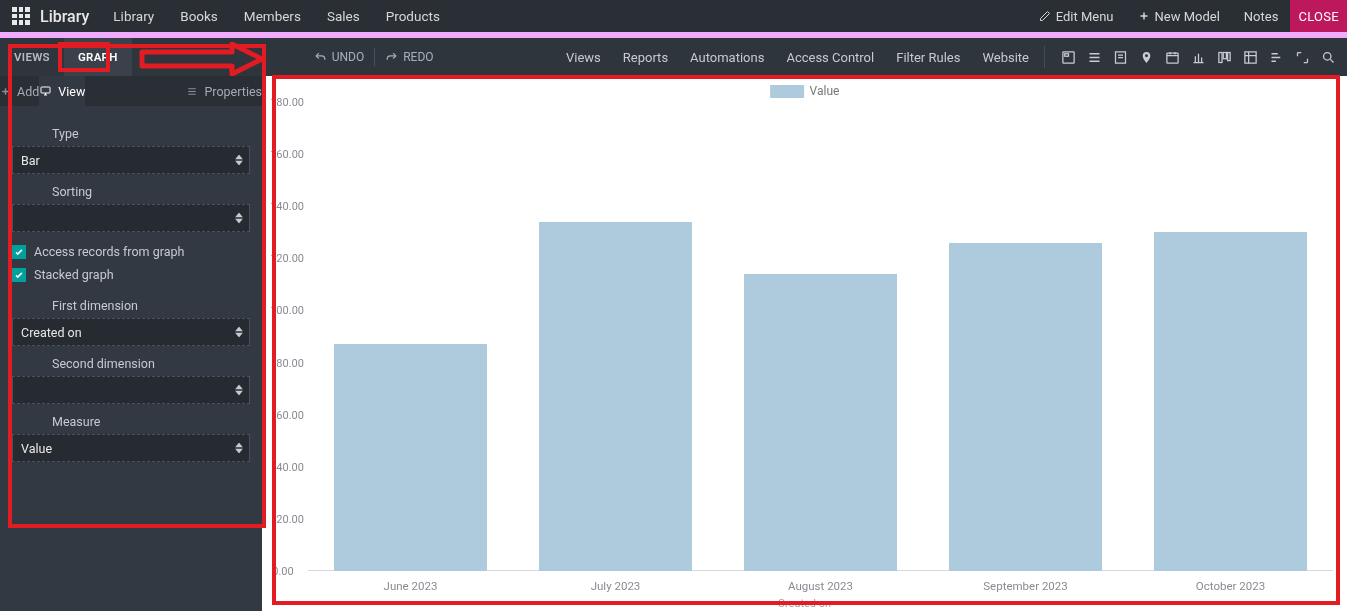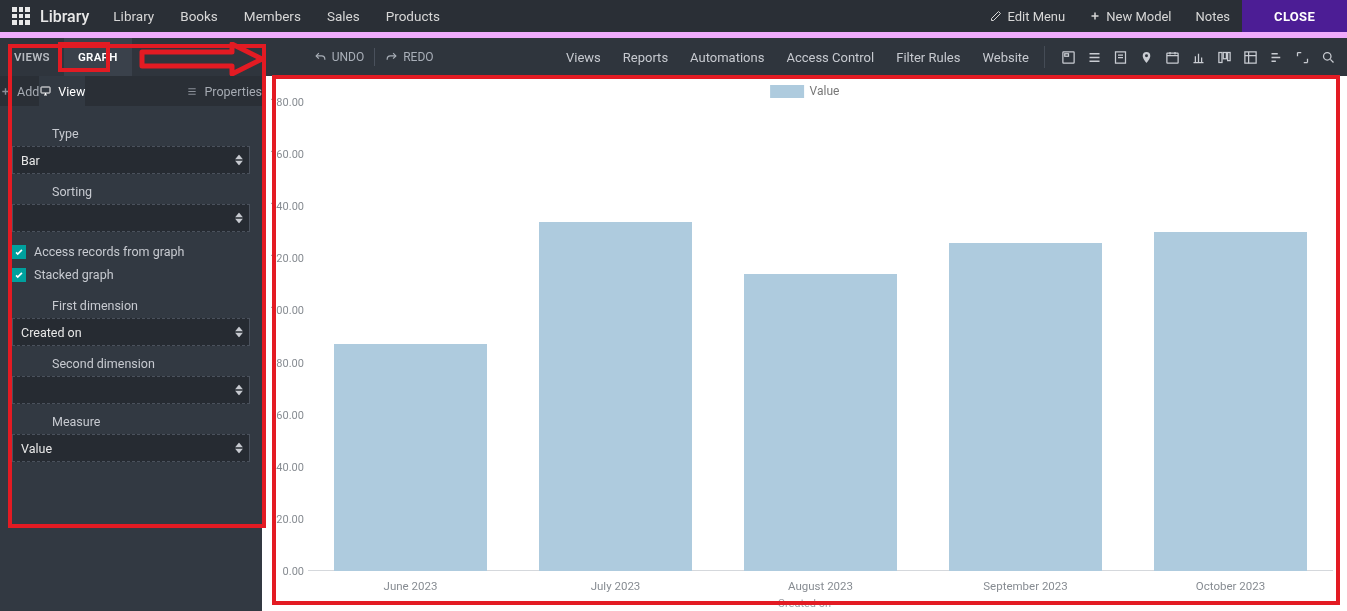--- a/index.html
+++ b/index.html
@@ -6,21 +6,21 @@
   html, body { width: 1347px; height: 611px; overflow: hidden; background: #2a2f36; }
   
   .topbar { height: 38px; background: #2a2f36; display: flex; align-items: center; color: #e8e8e8; font-size: 13.5px; border-bottom: 6px solid #f0abfc; }
   .apps-icon { width: 18px; height: 18px; margin: 0 10px 0 12px; display: grid; grid-template-columns: repeat(3,1fr); grid-template-rows: repeat(3,1fr); gap: 2px; }
   .apps-icon span { background: #e8e8e8; }
   .topbar .brand { font-weight: 500; font-size: 16px; margin-right: 24px; }
   .topbar .menu-item { margin-right: 26px; cursor: pointer; color: #d7d7d7; }
   .topbar-right { margin-left: auto; display: flex; align-items: center; height: 100%; }
   .topbar-right .link { display: flex; align-items: center; padding: 0 12px; color: #d7d7d7; font-size: 13px; cursor: pointer; height: 100%; }
   .topbar-right .link svg { margin-right: 5px; }
-  .topbar-right .close-btn { background: #4c1d95; color: #fff; font-weight: 700; padding: 0 32px; height: 100%; display:flex; align-items:center; letter-spacing:0.3px; }
+  .topbar-right .close-btn { background: #be185d; color: #fff; font-weight: 400; padding: 0 8px; height: 100%; display:flex; align-items:center; letter-spacing:0.3px; }
   
   .secondrow { position: relative; height: 38px; background: #2f353d; display:flex; align-items:stretch; }
   .subtabs { display:flex; align-items:stretch; }
   .subtab { display:flex; align-items:center; padding:0 14px; color:#b8bcc2; font-size:11.5px; font-weight:600; letter-spacing:0.3px; cursor:pointer; }
   .subtab.active { background:#3a414b; color:#fff; }
   .undo-redo { display:flex; align-items:center; margin-left:12px; color:#a9afb8; font-size:12px; }
   .undo-redo .grp { display:flex; align-items:center; padding:0 10px; cursor:pointer; }
   .undo-redo .divider { width:1px; height:18px; background:#4a515c; }
   .secondrow .right-links { margin-left:auto; display:flex; align-items:center; }
   .secondrow .rlink { color:#c7cad0; font-size:13px; padding:0 11px; cursor:pointer; display:flex; align-items:center; height:100%; }
@@ -321,21 +321,21 @@
   </div>
 
   <div class="chart-wrap">
     <div class="chart-inner">
       <div class="legend">
         <div class="swatch"></div>
         <span>Value</span>
       </div>
       <div class="plot" id="plot">
         <div class="grid-border"></div>
-      <div class="ytick" style="top: 100%;">0.00</div>
+      <div class="ytick" style="top: 100%; text-align: center;">0.00</div>
           <div class="ytick" style="top: 88.8889%;">20.00</div>
           <div class="ytick" style="top: 77.7778%;">40.00</div>
           <div class="ytick" style="top: 66.6667%;">60.00</div>
           <div class="ytick" style="top: 55.5556%;">80.00</div>
           <div class="ytick" style="top: 44.4444%;">100.00</div>
           <div class="ytick" style="top: 33.3333%;">120.00</div>
           <div class="ytick" style="top: 22.2222%;">140.00</div>
           <div class="ytick" style="top: 11.1111%;">160.00</div>
           <div class="ytick" style="top: 0%;">180.00</div>
           <div class="bar" style="left: 2.5%; width: 15%; height: 48.3333%; background: rgb(174, 203, 222);"></div>

